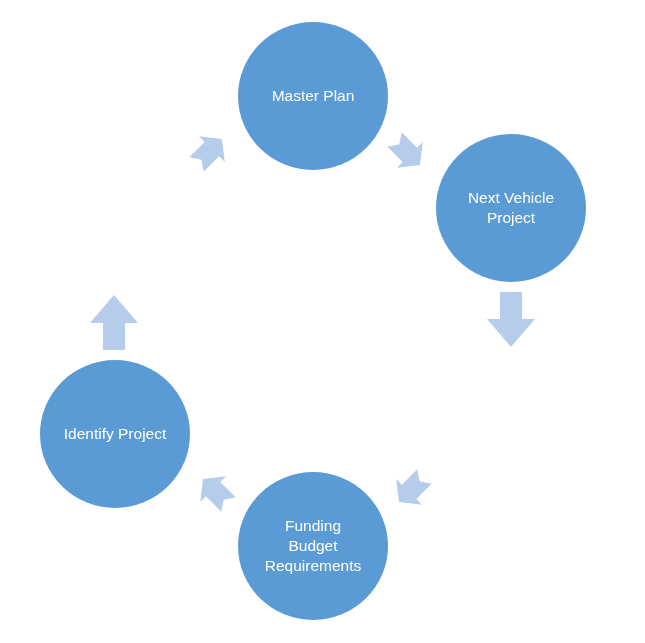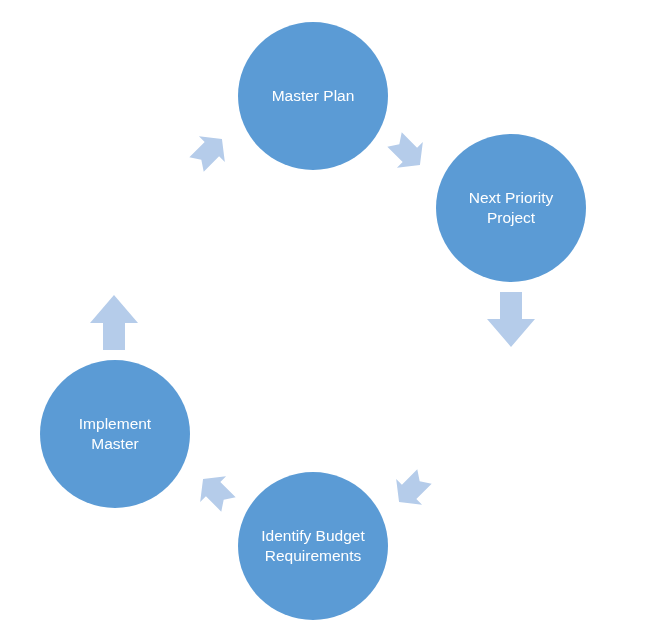--- a/index.html
+++ b/index.html
@@ -55,27 +55,27 @@
 </style>
 </head>
 <body>
 
 <div class="canvas">
 
   <div class="node pos-top">
     <span class="label">Master Plan</span>
   </div>
   <div class="node pos-upperright">
-    <span class="label">Next Priority Project</span>
+    <span class="label">Next Vehicle Project</span>
   </div>
   <div class="node pos-bottom">
-    <span class="label">Identify Budget Requirements</span>
+    <span class="label">Funding Budget Requirements</span>
   </div>
   <div class="node pos-lowerleft">
-    <span class="label">Implement Master</span>
+    <span class="label">Identify Project</span>
   </div>
 
   <svg class="arrow arrow-down" viewBox="0 0 48 55" aria-hidden="true">
     <polygon points="13,0 35,0 35,27 48,27 24,55 0,27 13,27"></polygon>
   </svg>
   <svg class="arrow arrow-up" viewBox="0 0 48 55" aria-hidden="true">
     <polygon points="13,0 35,0 35,27 48,27 24,55 0,27 13,27"></polygon>
   </svg>
 
   <svg class="arrow arrow-downright" viewBox="0 0 56 56" aria-hidden="true">

